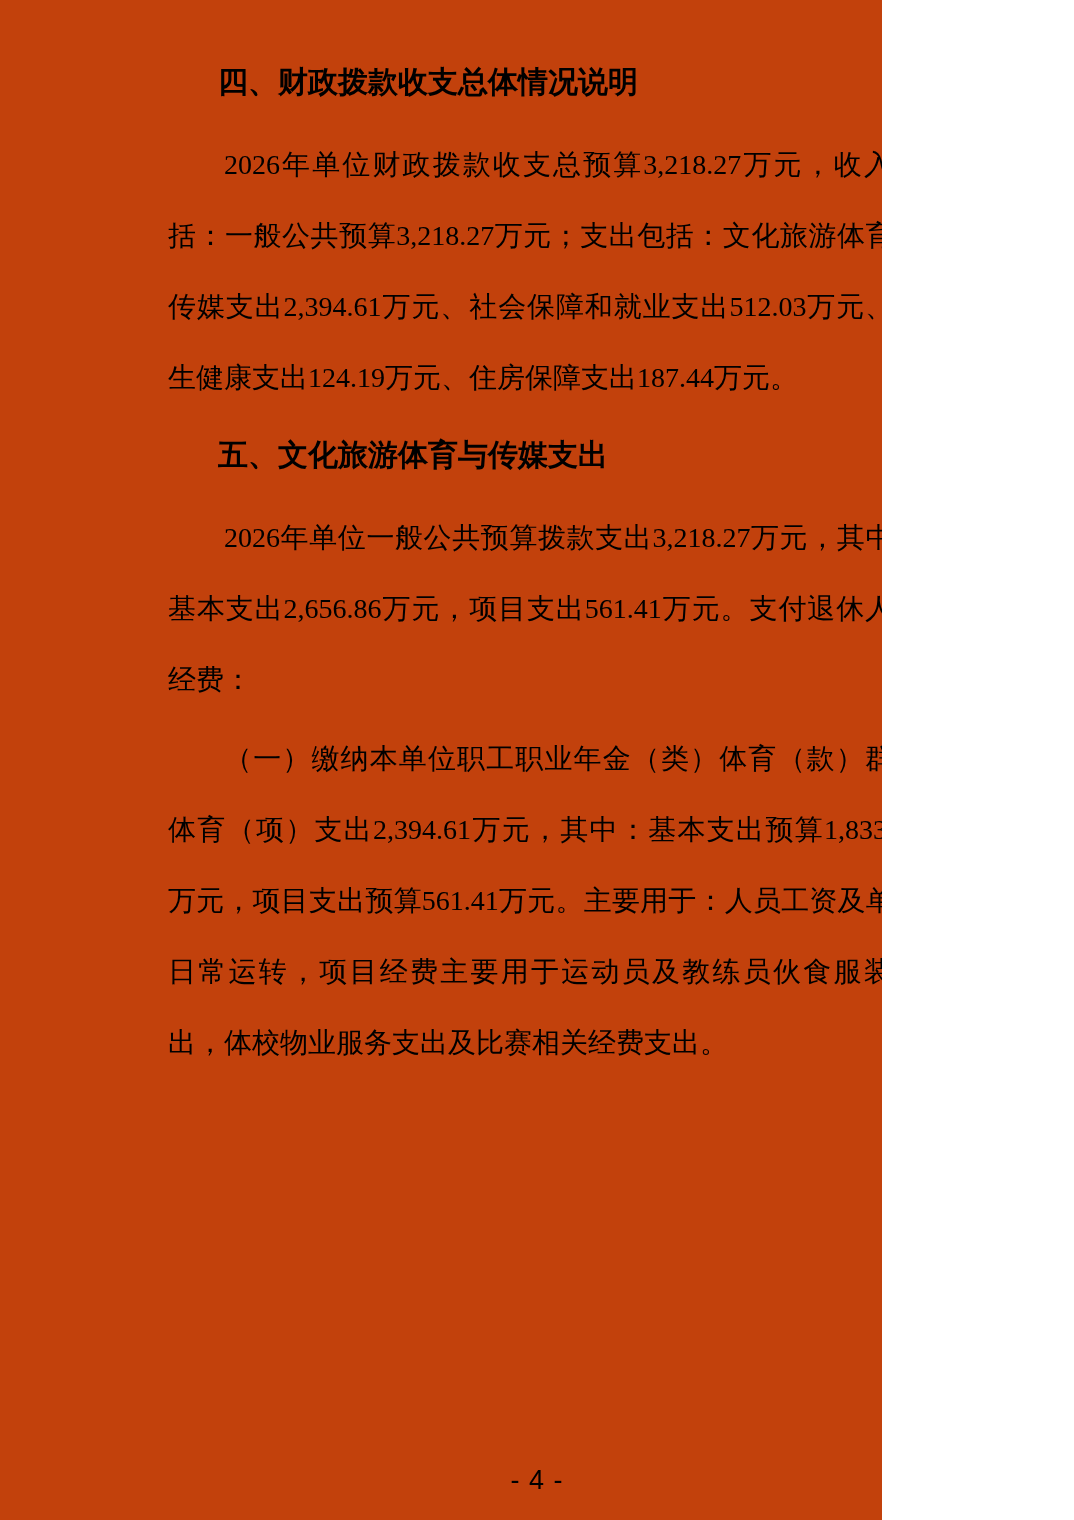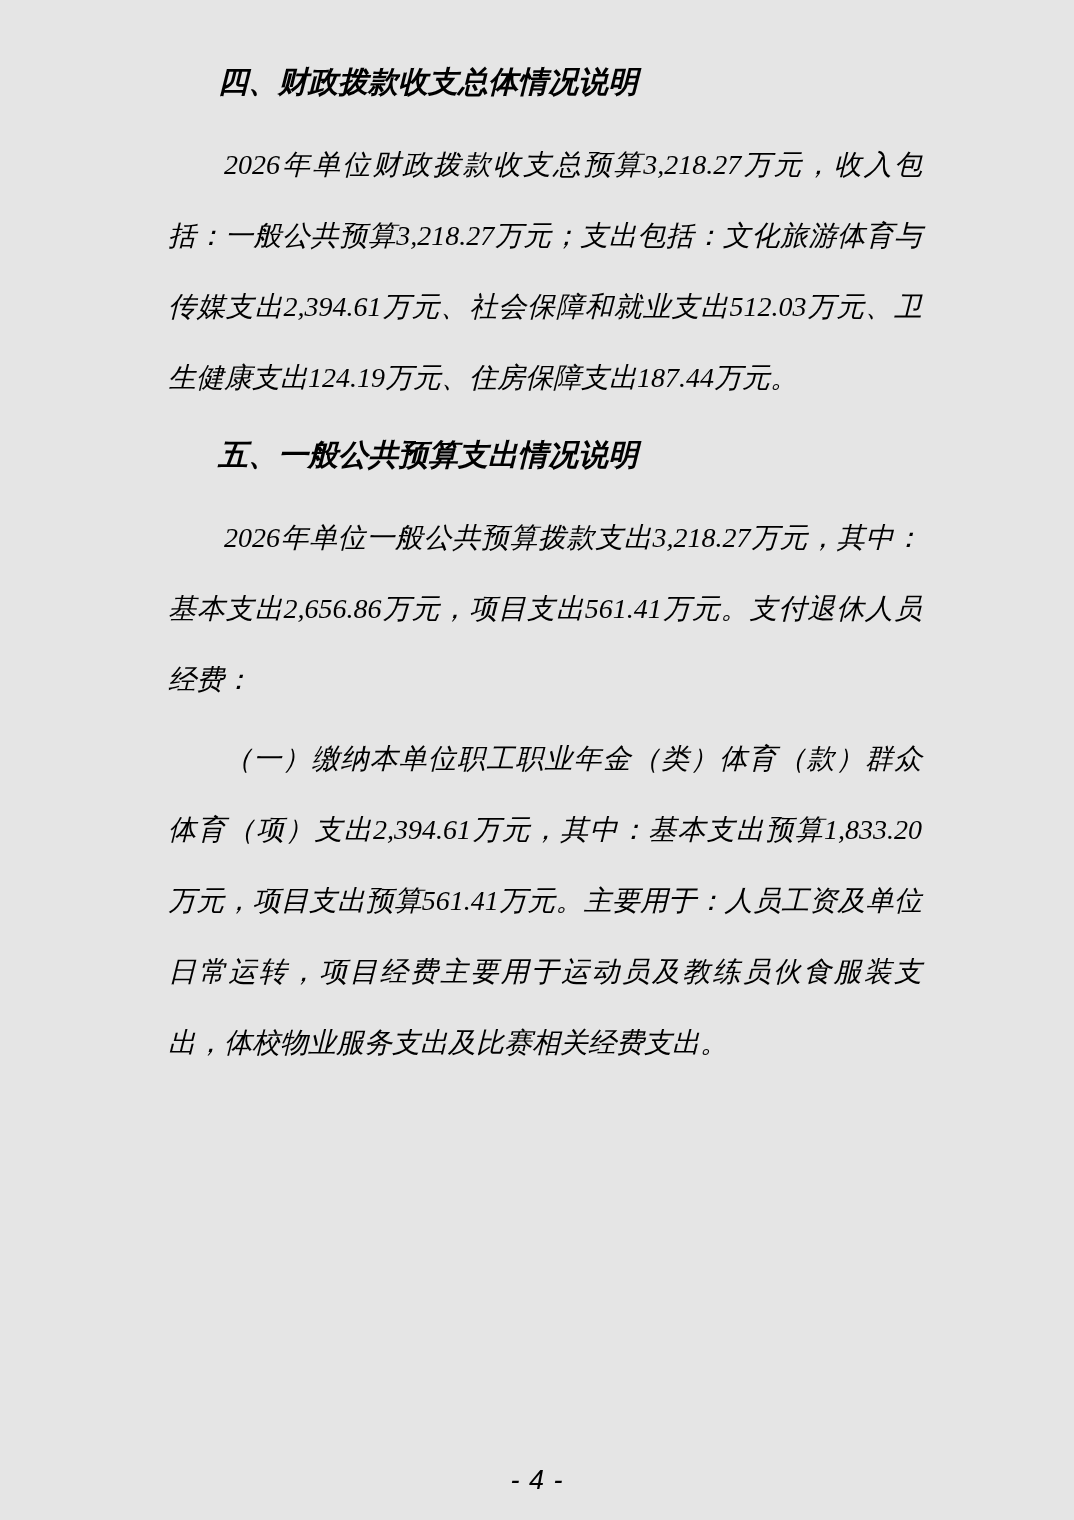--- a/index.html
+++ b/index.html
@@ -2,27 +2,26 @@
 <html><head>
 <meta charset="utf-8">
 <style>
   html, body {
     margin: 0;
     padding: 0;
     background: #ffffff;
   }
   .page {
     position: relative;
-    width: 1074px;
+    width: 882px;
     height: 1520px;
-    background: #e5e5e5;
+    background: #c2410c;
     color: #000000;
     overflow: hidden;
     font-family: "Liberation Serif", serif;
-    font-style: italic;
   }
   .content {
     position: absolute;
     top: 40px;
     left: 160px;
     width: 770px;
   }
   .sec-heading {
     margin: 14px 0 20px 0;
     font-family: "Liberation Sans", sans-serif;
@@ -60,21 +59,21 @@
 </head>
 <body>
 
 <div class="page">
   <div class="content">
 
     <h2 class="sec-heading">四、财政拨款收支总体情况说明</h2>
 
     <p class="body-par">2026年单位财政拨款收支总预算3,218.27万元，收入包括：一般公共预算3,218.27万元；支出包括：文化旅游体育与传媒支出2,394.61万元、社会保障和就业支出512.03万元、卫生健康支出124.19万元、住房保障支出187.44万元。</p>
 
-    <h2 class="sec-heading">五、一般公共预算支出情况说明</h2>
+    <h2 class="sec-heading">五、文化旅游体育与传媒支出</h2>
 
     <p class="body-par">2026年单位一般公共预算拨款支出3,218.27万元，其中：基本支出2,656.86万元，项目支出561.41万元。支付退休人员经费：</p>
 
     <p class="body-par">（一）缴纳本单位职工职业年金（类）体育（款）群众体育（项）支出2,394.61万元，其中：基本支出预算1,833.20万元，项目支出预算561.41万元。主要用于：人员工资及单位日常运转，项目经费主要用于运动员及教练员伙食服装支出，体校物业服务支出及比赛相关经费支出。</p>
 
 
 
 
   </div>
 

